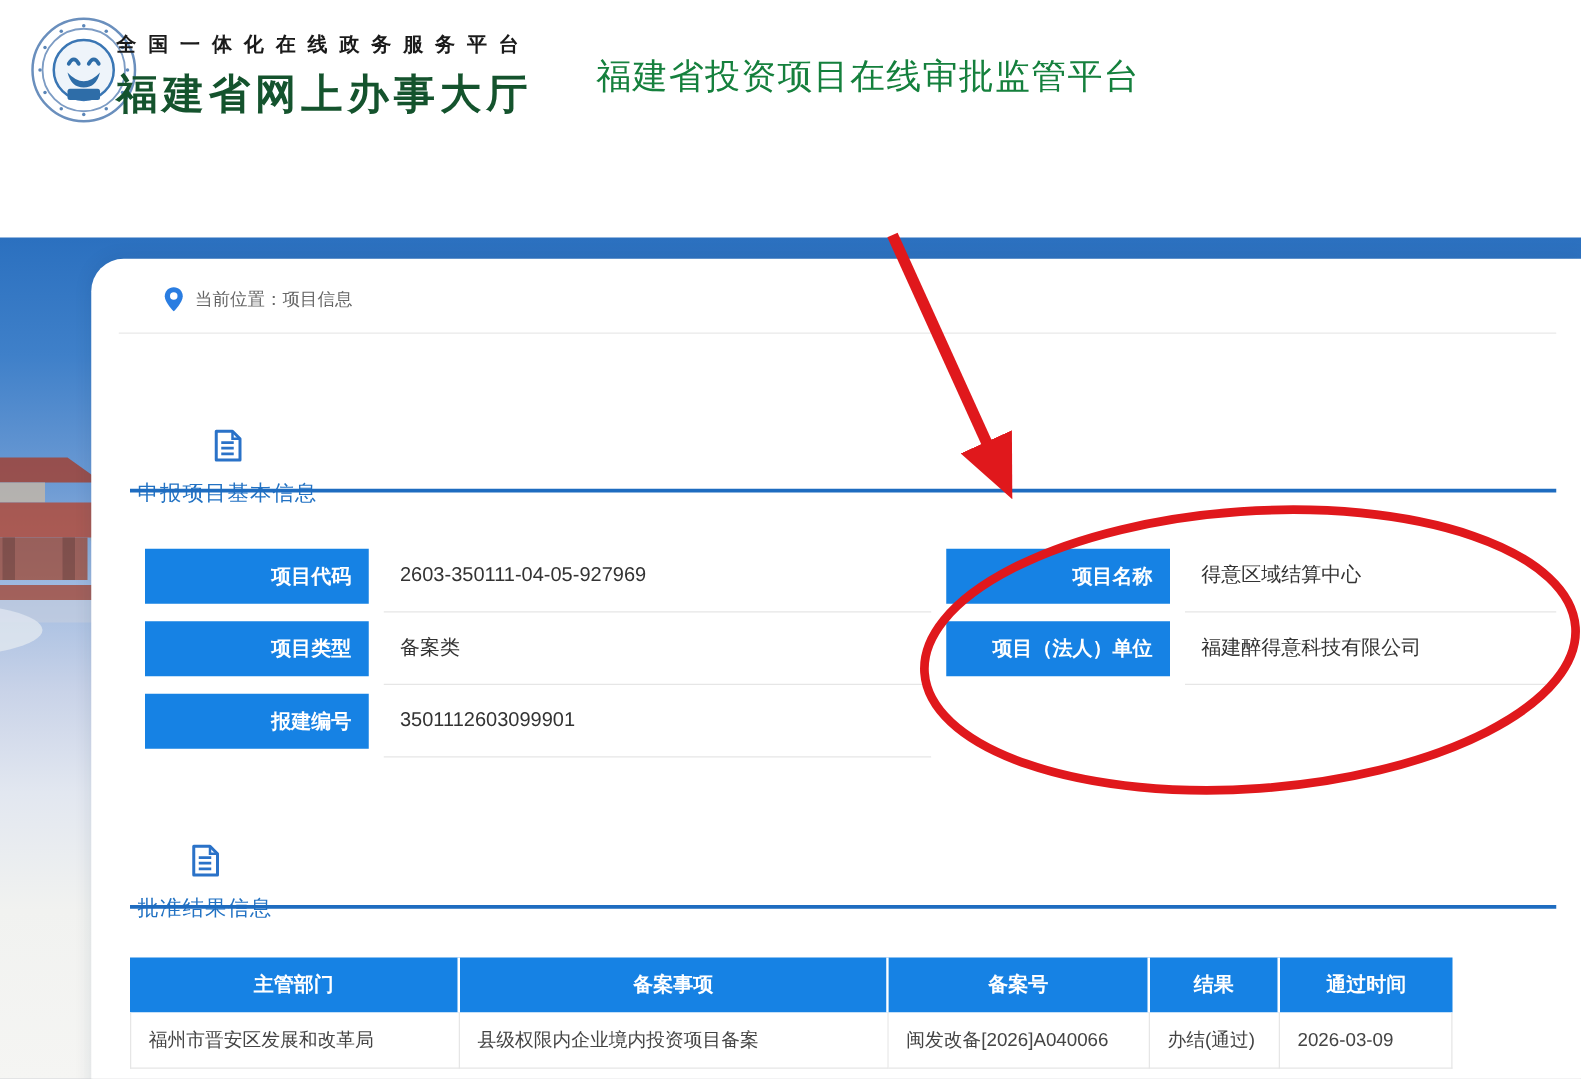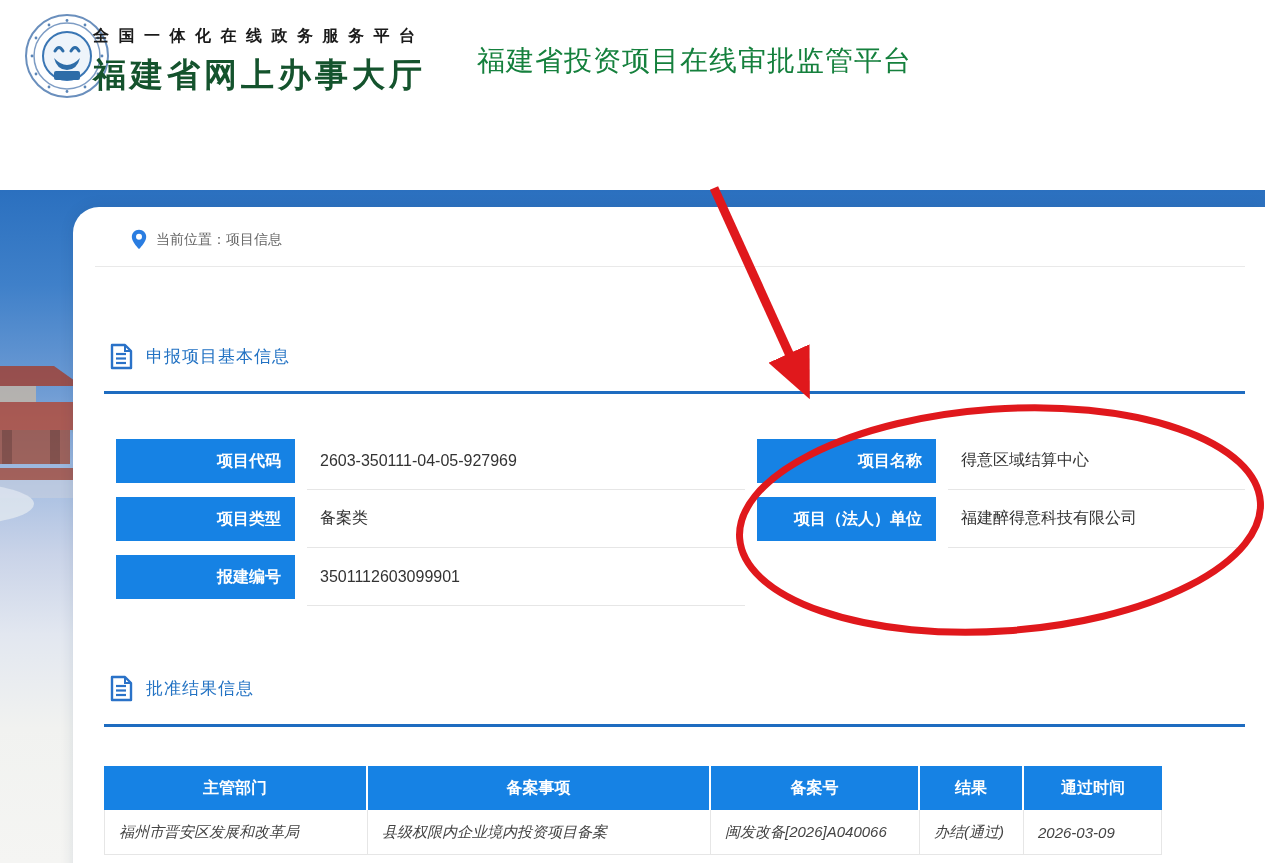--- a/index.html
+++ b/index.html
@@ -27,40 +27,40 @@
   .nav-item { color:#e8f1fb; font-size:19px; letter-spacing:1px; cursor:pointer; white-space:nowrap; }
 
   
   .card { position:absolute; left:73px; top:207px; width:1192px; height:700px; background:#fff;
     border-top-left-radius:26px; box-shadow:0 0 14px rgba(20,50,90,.12); z-index:2; }
 
   .breadcrumb { position:absolute; left:58px; top:22px; display:flex; align-items:center; gap:9px; }
   .breadcrumb-label { font-size:14px; color:#666; }
   .bc-divider { position:absolute; left:22px; top:59px; width:1150px; height:1px; background:#e9e9e9; }
 
-  .sec-head { position:absolute; left:37px; display:flex; align-items:center; gap:13px; }
+  .sec-head { position:absolute; left:37px; display:flex; align-items:center; gap:13px;flex-direction:column; }
   .sec-title { font-size:17px; color:#2272c3; letter-spacing:1px; }
   .sec-underline { position:absolute; left:31px; width:1141px; height:3px; background:#1e6cc0; }
 
   
   .info-grid { position:absolute; left:31px; top:225px; width:1141px; display:grid;
     grid-template-columns:203px 438px 203px 297px; grid-auto-rows:58px; }
   .cell-label { background:#1682e4; color:#fff; font-weight:700; font-size:16px;
     display:flex; align-items:center; justify-content:flex-end; padding-right:14px; margin:7px 12px; white-space:nowrap; }
   .cell-value { display:flex; align-items:center; padding-left:13px; border-bottom:1px solid #e6e6e6;
     font-size:16px; color:#333; white-space:nowrap; }
   .cell-empty { background:#fff; }
 
   
   .result-table { position:absolute; left:31px; top:559px; border-collapse:separate; border-spacing:0; }
   .result-table th { background:#1682e4; color:#fff; font-size:16px; font-weight:700; height:44px;
     border-right:2px solid #fff; text-align:center;margin-top:28px; }
   .result-table th:last-child { border-right:none; }
   .result-table td { background:#fff; height:45px; font-size:15px; color:#444; padding-left:14px;
-    border-bottom:1px solid #e6e6e6; border-right:1px solid #e6e6e6; text-align:left; white-space:nowrap;font-style:italic; }
+    border-bottom:1px solid #e6e6e6; border-right:1px solid #e6e6e6; text-align:left; white-space:nowrap; }
   .result-table td:first-child { border-left:1px solid #e6e6e6; }
 
   
   .annotations { position:absolute; left:0; top:0; width:1265px; height:863px; z-index:9; pointer-events:none; }
 </style>
 </head>
 <body>
 
 <div class="page">
 

